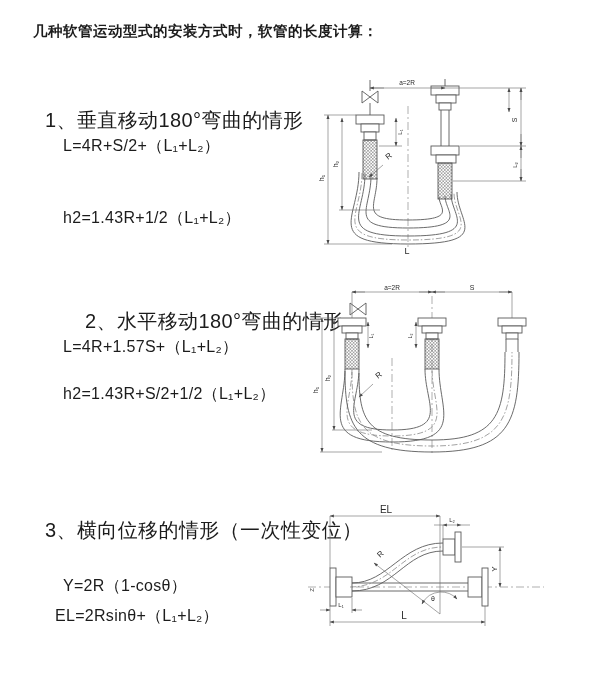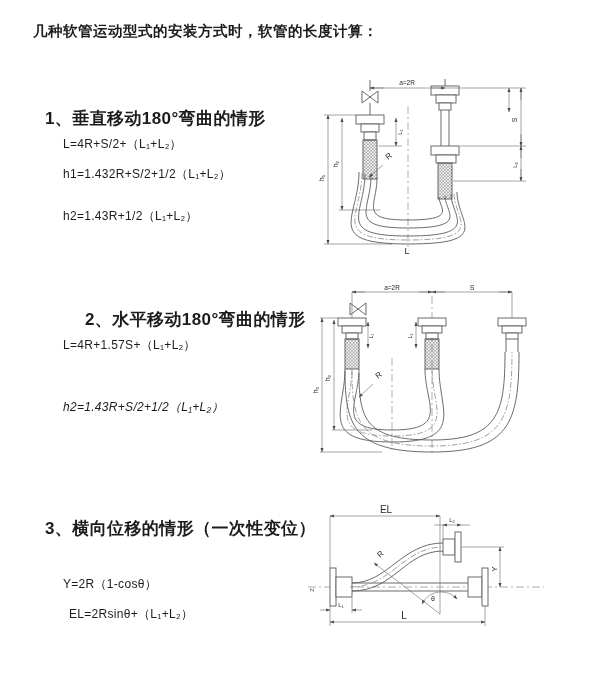--- a/index.html
+++ b/index.html
@@ -1,46 +1,45 @@
 <!DOCTYPE html>
 <html><head>
 <meta charset="utf-8">
 <style>
   html,body{margin:0;padding:0;background:#ffffff;}
   .page{position:relative;width:544px;height:675px;background:#fff;overflow:hidden;
         font-family:"Liberation Sans","DejaVu Sans",sans-serif;color:#1c1c1c;}
   .abs{position:absolute;}
   .title{left:33px;top:22px;font-size:14.5px;font-weight:bold;letter-spacing:0.5px;}
-  .heading{font-size:17px;font-weight:bold;letter-spacing:0.4px;}
-  .formula{font-size:12px;letter-spacing:0.3px;}
+  .heading{font-size:20px;font-weight:normal;letter-spacing:0.4px;}
+  .formula{font-size:16px;letter-spacing:0.3px;}
   
   #s1h{left:45px;top:107px;} #s1f0{left:63px;top:136px;} #s1f1{left:63px;top:166px;} #s1f2{left:63px;top:196px;margin-top:12px;}
-  #s2h{left:45px;top:308px;margin-left:40px;} #s2f0{left:63px;top:337px;} #s2f1{left:63px;top:367px;} #s2f2{left:63px;top:399px;font-style:italic;}
-  #s3h{left:45px;top:517px;} #s3f0{left:63px;top:546px;} #s3f1{left:63px;top:576px;} #s3f2{left:69px;top:606px;}
+  #s2h{left:45px;top:308px;margin-left:40px;} #s2f0{left:63px;top:337px;} #s2f1{left:63px;top:367px;} #s2f2{left:63px;top:384px;}
+  #s3h{left:45px;top:517px;} #s3f0{left:63px;top:546px;} #s3f1{left:63px;top:576px;} #s3f2{left:55px;top:606px;}
   
   #d1{left:312px;top:66px;} #d2{left:312px;top:282px;} #d3{left:302px;top:502px;}
   
   svg .ol{fill:none;stroke:#5a5a5a;stroke-width:0.9;}
   svg .dim{fill:none;stroke:#6a6a6a;stroke-width:0.6;}
   svg .cl{fill:none;stroke:#7a7a7a;stroke-width:0.6;stroke-dasharray:8 3 2 3;}
   svg .hcl{fill:none;stroke:#7a7a7a;stroke-width:0.7;stroke-dasharray:6 2 1.5 2;}
   svg .fit{fill:#ffffff;stroke:#5a5a5a;stroke-width:0.9;}
   svg .braid{fill:url(#hx);stroke:#5a5a5a;stroke-width:0.9;}
   svg text.dlab{fill:#2a2a2a;font-family:"Liberation Sans","DejaVu Sans",sans-serif;}
 </style>
 </head>
 <body>
 
 <div class="page">
 
   <div class="abs title">几种软管运动型式的安装方式时，软管的长度计算：</div>
 
   <div class="abs heading" id="s1h">1、垂直移动180°弯曲的情形</div>
   <div class="abs formula" id="s1f0">L=4R+S/2+（L₁+L₂）</div>
-  <div class="abs formula" id="s1f1">h1=1.432R+S/2+1/2（L₁+L₂）</div>
   <div class="abs formula" id="s1f2">h2=1.43R+1/2（L₁+L₂）</div>
 
   <div class="abs heading" id="s2h">2、水平移动180°弯曲的情形</div>
   <div class="abs formula" id="s2f0">L=4R+1.57S+（L₁+L₂）</div>
   <div class="abs formula" id="s2f2">h2=1.43R+S/2+1/2（L₁+L₂）</div>
 
   <div class="abs heading" id="s3h">3、横向位移的情形（一次性变位）</div>
   <div class="abs formula" id="s3f1">Y=2R（1-cosθ）</div>
   <div class="abs formula" id="s3f2">EL=2Rsinθ+（L₁+L₂）</div>
 

